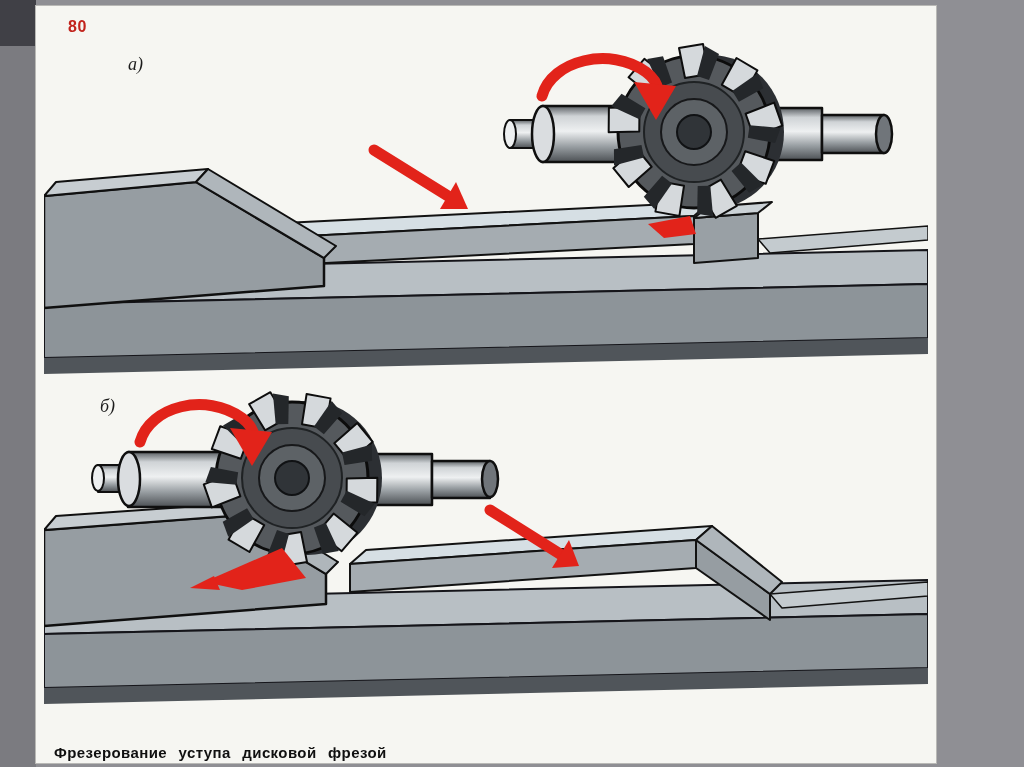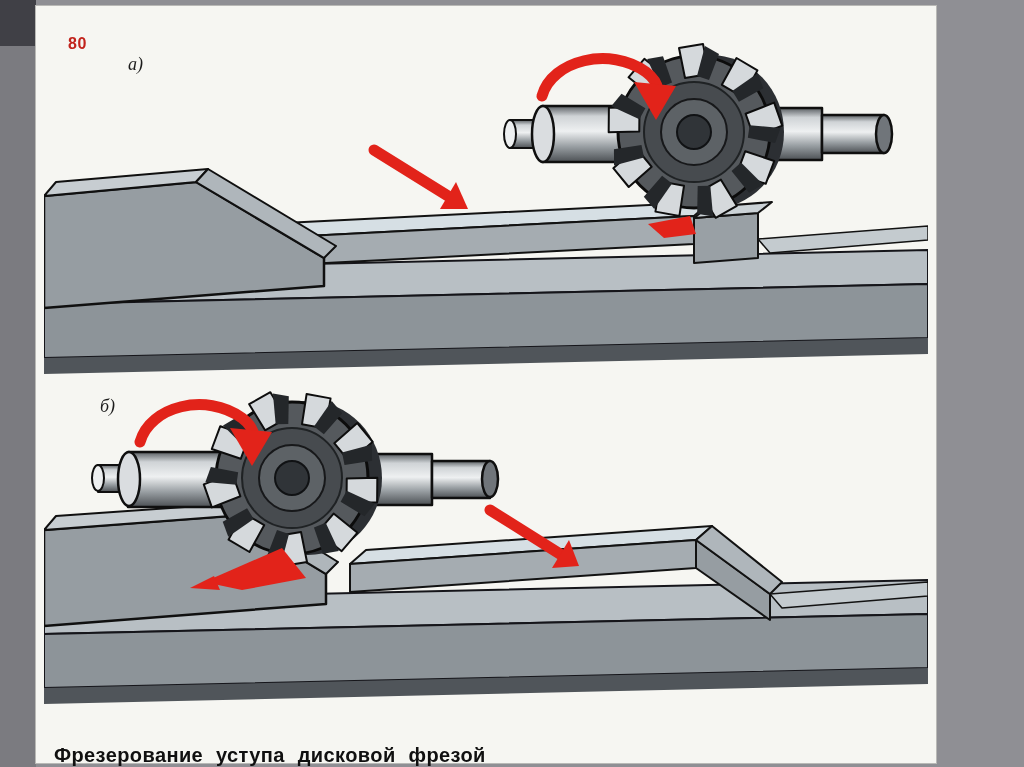--- a/index.html
+++ b/index.html
@@ -3,29 +3,29 @@
 <meta charset="utf-8">
 <style>
   html,body{margin:0;padding:0;background:#8e8e93;}
   .stage{position:relative;width:1024px;height:767px;background:#8f8f94;overflow:hidden;
          font-family:"Liberation Sans",sans-serif;}
   .left-strip{position:absolute;left:0;top:0;width:36px;height:767px;background:#7b7b80;}
   .corner-block{position:absolute;left:0;top:0;width:36px;height:46px;background:#404046;}
   .page{position:absolute;left:36px;top:6px;width:900px;height:757px;background:#f6f6f2;
         box-shadow:0 0 0 1px #b9b9b6;}
   .page-number{position:absolute;left:32px;top:12px;color:#c2231c;font-weight:bold;
-               font-size:16px;letter-spacing:.5px;margin-top:17px;}
+               font-size:16px;letter-spacing:.5px;}
   .fig{position:absolute;left:8px;width:884px;}
   .fig-a{top:26px;height:345px;}
   .fig-b{top:370px;height:350px;}
   .fig-label{position:absolute;z-index:5;font-family:"Liberation Serif",serif;
              font-style:italic;font-size:18px;color:#1c1c1c;}
   .fig-a .fig-label{left:84px;top:22px;}
   .fig-b .fig-label{left:56px;top:20px;}
-  .caption{position:absolute;left:18px;top:738px;font-weight:bold;font-size:20px;
+  .caption{position:absolute;left:18px;top:738px;font-weight:bold;font-size:15px;
            color:#101010;letter-spacing:.4px;word-spacing:7px;}
   svg{display:block;}
   svg polygon, svg rect, svg circle, svg ellipse, svg path{stroke-linejoin:round;}
 </style>
 </head>
 <body>
 
 <div class="stage">
   <div class="left-strip"></div>
   <div class="corner-block"></div>

